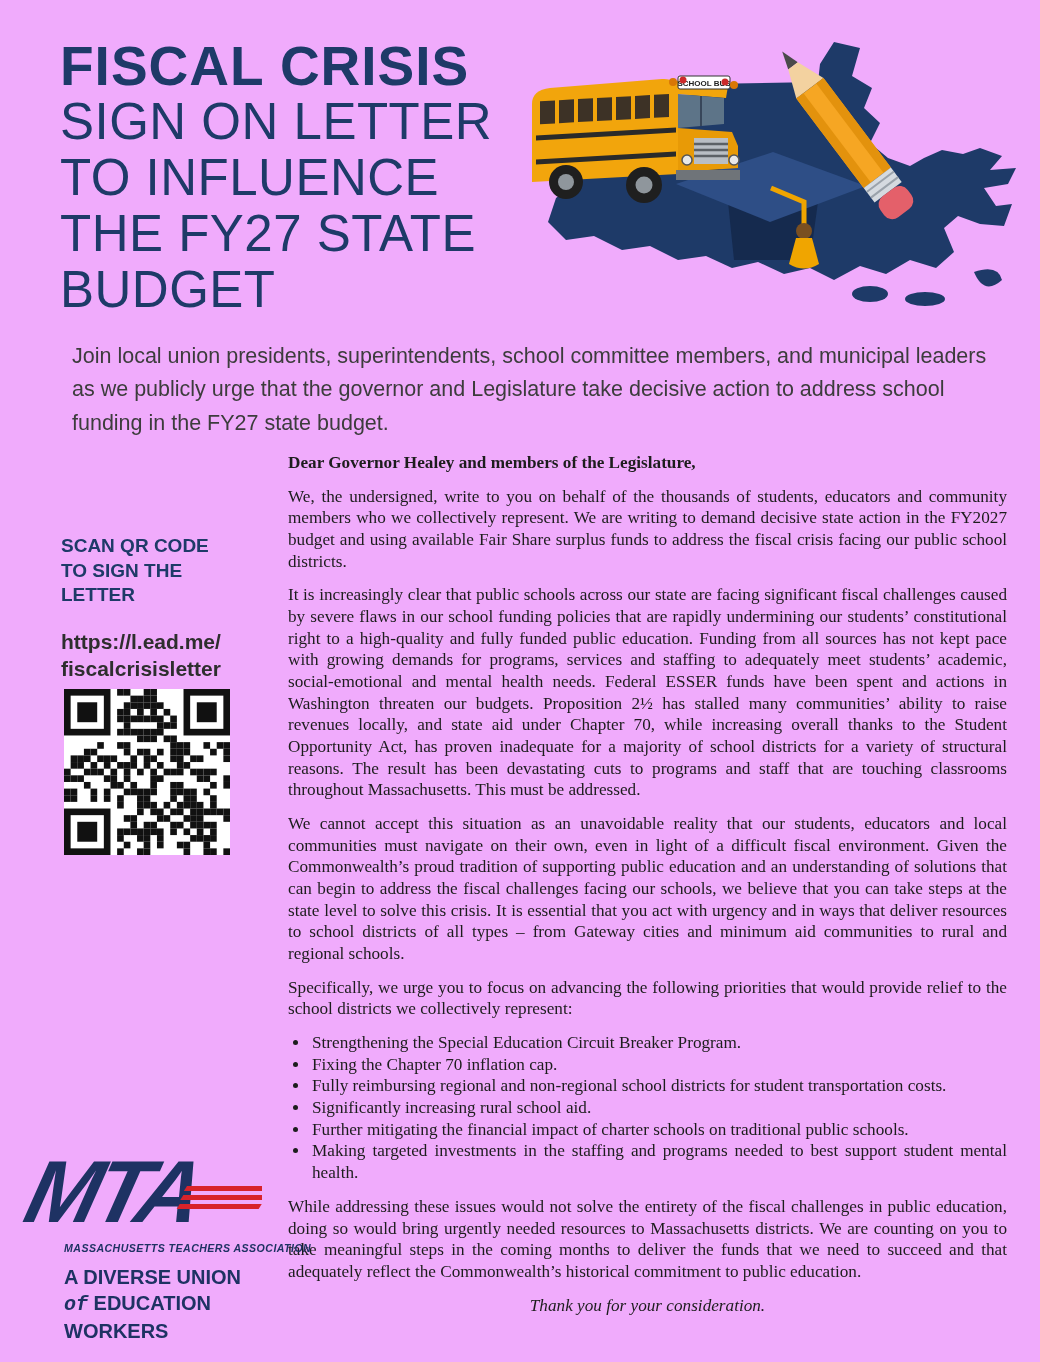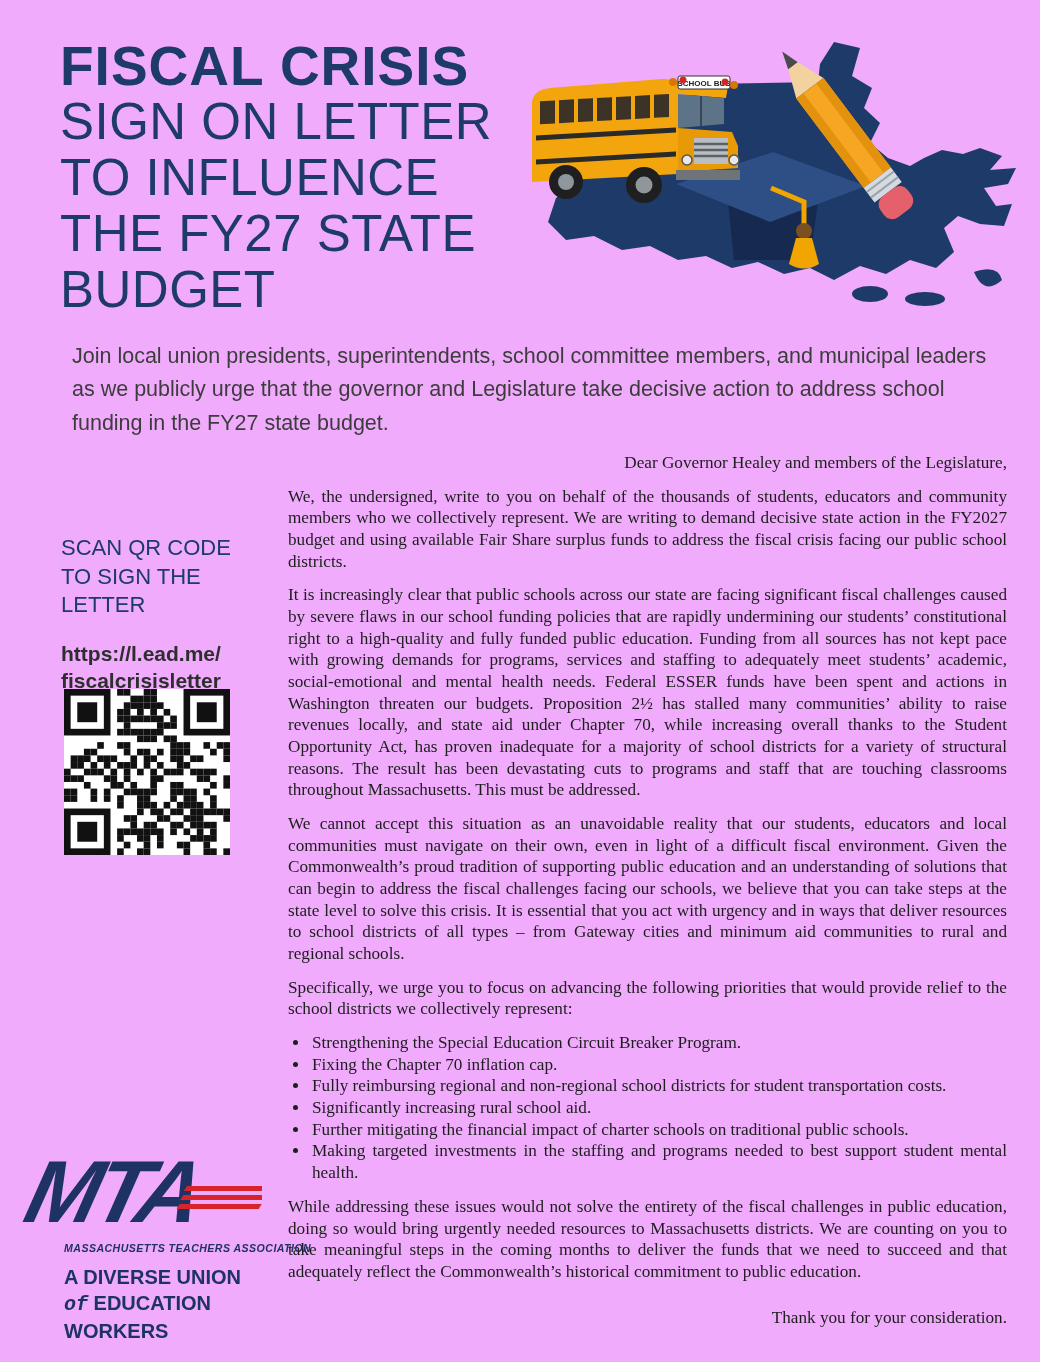--- a/index.html
+++ b/index.html
@@ -12,34 +12,34 @@
   .title-block { position:absolute; left:60px; top:38px; width:475px; color:#1e3a68; }
   .title-bold  { font-size:55px; font-weight:800; letter-spacing:1px; line-height:1.02; }
   .title-line  { font-size:51px; font-weight:400; letter-spacing:0.5px; line-height:1.1; }
   .illustration { position:absolute; left:518px; top:26px; width:522px; height:296px; }
   .intro {
     position:absolute; left:60px; top:328px; width:915px; margin:12px;
     font-size:21.5px; line-height:1.55; color:#3c3c3c;
   }
   
   .scan-block { position:absolute; left:61px; top:534px; width:230px; }
-  .scan-heading { color:#1e3a68; font-size:22px; font-weight:400; line-height:1.3; }
+  .scan-heading { color:#1e3a68; font-size:19px; font-weight:700; line-height:1.3; }
   .scan-url { color:#2e2e2e; font-size:21px; font-weight:700; line-height:1.3; margin-top:20px; cursor:pointer; }
   .qr-wrap { position:absolute; left:64px; top:689px; width:166px; height:166px; }
   
   .letter {
     position:absolute; left:288px; top:452px; width:719px;
     font-family:"Liberation Serif", serif; font-size:17.2px;
     line-height:1.26; color:#1d1d1d;
   }
   .letter p { margin:0 0 12px 0; text-align:justify; }
-  .letter p.salutation { text-align:right; }
+  .letter p.salutation { text-align:left;font-weight:bold; }
   .letter ul { margin:2px 0 12px 0; padding-left:22px; }
   .letter li { text-align:justify; padding-left:2px; margin:0; }
-  .letter p.thanks { margin-top:24px; text-align:right; }
+  .letter p.thanks { margin-top:12px; text-align:center;font-style:italic; }
   
   .mta-block { position:absolute; left:0; top:1146px; width:300px; }
   .org-name {
     margin:2px 0 0 64px; color:#1e3263; font-size:10.6px; font-weight:700;
     letter-spacing:0.45px; white-space:nowrap;font-style:italic;
   }
   .tagline { margin:10px 0 0 64px; color:#1e3263; font-size:20px; font-weight:800; line-height:1.3; }
   .tagline .of { font-family:Liberation Mono, monospace; font-style:italic; font-weight:700; }
 </style>
 </head>

